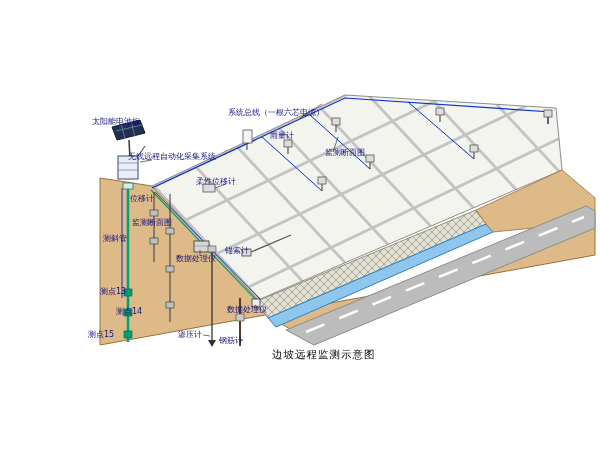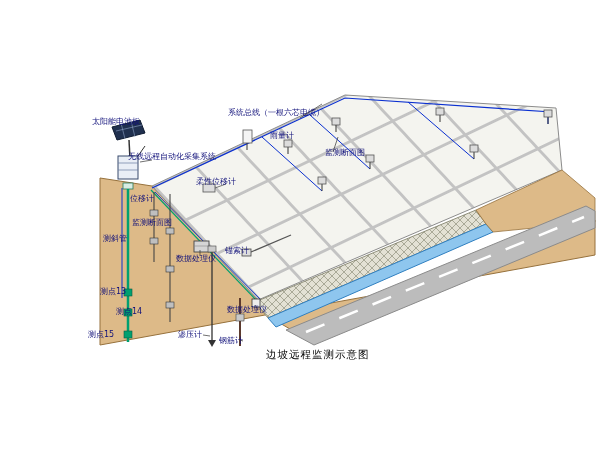--- a/index.html
+++ b/index.html
@@ -173,14 +173,14 @@
   <span class="lbl" style="left:103px;top:234px">测斜管</span>
   <span class="lbl" style="left:176px;top:254px">数据处理仪</span>
   <span class="lbl" style="left:225px;top:246px">锚索计</span>
   <span class="lbl" style="left:100px;top:287px">测点13</span>
   <span class="lbl" style="left:116px;top:307px">测点14</span>
   <span class="lbl" style="left:88px;top:330px">测点15</span>
   <span class="lbl" style="left:227px;top:305px">数据处理仪</span>
   <span class="lbl" style="left:178px;top:330px">渗压计</span>
   <span class="lbl" style="left:219px;top:336px">钢筋计</span>
 
-  <span class="caption" style="left:266px;top:348px">边坡远程监测示意图</span>
+  <span class="caption" style="left:272px;top:348px">边坡远程监测示意图</span>
 </div>
 
 </body></html>

